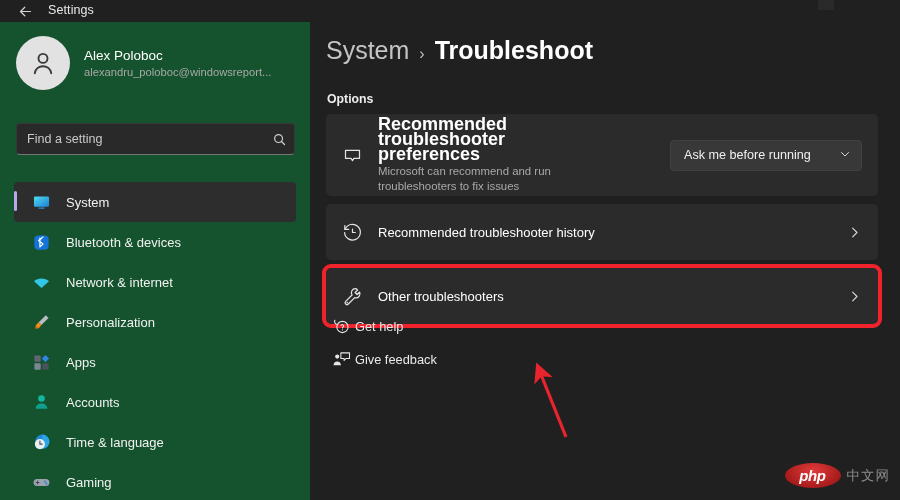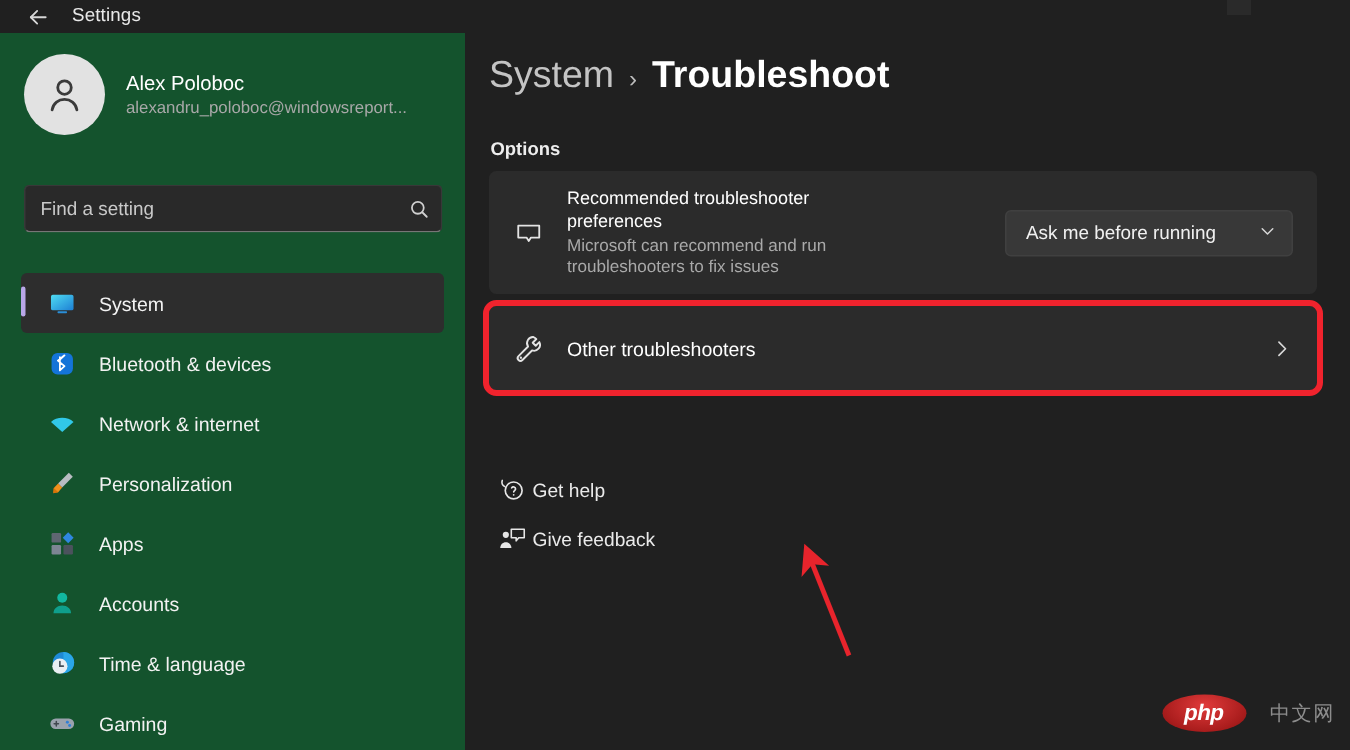--- a/index.html
+++ b/index.html
@@ -111,21 +111,21 @@
     margin-bottom: 8px;
     position: relative;
   }
   .card.tall { height: 82px; }
   .card.row { height: 56px; }
   .card-icon {
     width: 36px; flex: none; display: flex; align-items: center; justify-content: flex-start;
     color: #e3e3e3;
   }
   .card-body { flex: 1; display: flex; flex-direction: column; gap: 2px; min-width: 0; padding-right: 10px; }
-  .card-title { font-size: 12px; font-weight: 400; color: #ffffff; line-height: 15px; max-width: 196px; }
+  .card-title { font-size: 18px; font-weight: 700; color: #ffffff; line-height: 15px; max-width: 196px; }
   .card-title.plain { font-weight: 400; font-size: 13px; max-width: none; }
   .card-desc { font-size: 11.4px; color: #a9a9a9; line-height: 14.5px; max-width: 200px; }
 
   .dropdown {
     flex: none; height: 31px; min-width: 192px;
     background: #383838; border: 1px solid #404040; border-radius: 4px;
     display: flex; align-items: center; justify-content: space-between;
     padding: 0 10px 0 13px; gap: 8px;
     font-size: 12.6px; color: #f0f0f0;
   }
@@ -144,21 +144,21 @@
     height: 33px; display: flex; align-items: center; gap: 4px;
     font-size: 12.8px; color: #eaeaea; padding-left: 6px;
   }
   .flink .fic { width: 19px; height: 19px; flex: none; display: flex; align-items: center; justify-content: center; color: #e6e6e6; }
 
   
   .arrow-layer { position: absolute; left: 0; top: 0; width: 900px; height: 500px; pointer-events: none; }
 
   .watermark {
     position: absolute; right: 10px; bottom: 12px;
-    display: flex; align-items: center; gap: 16px;
+    display: flex; align-items: center; gap: 6px;
   }
   .wm-badge {
     width: 56px; height: 25px; border-radius: 50%;
     background: radial-gradient(ellipse at 50% 30%, #e03a3a 0%, #a81c1c 70%, #7d1414 100%);
     display: flex; align-items: center; justify-content: center;
     font-size: 15px; font-weight: 700; font-style: italic; color: #ffffff;
     letter-spacing: -0.4px;
   }
   .wm-cn { font-size: 13.5px; color: #8c8c8c; letter-spacing: 1px; font-family: Liberation Mono, monospace; }
 </style>
@@ -325,20 +325,37 @@
         <div class="dropdown">
           <span>Ask me before running</span>
           <span>
             <svg width="12" height="12" viewBox="0 0 24 24" fill="none" stroke="#d6d6d6" stroke-width="2" stroke-linecap="round" stroke-linejoin="round">
               <path d="M5 9l7 7 7-7"></path>
             </svg>
           </span>
         </div>
       </div>
 
+      <div class="card row">
+        <div class="card-icon">
+          <svg width="21" height="21" viewBox="0 0 24 24" fill="none" stroke="currentColor" stroke-width="1.4" stroke-linecap="round" stroke-linejoin="round">
+            <path d="M3.6 8.4A9 9 0 1 1 3 12"></path>
+            <path d="M3.2 4.1v4.4h4.4"></path>
+            <path d="M12 8.2V12h3.2"></path>
+          </svg>
+        </div>
+        <div class="card-body">
+          <div class="card-title plain">Recommended troubleshooter history</div>
+        </div>
+        <div class="chev-right">
+          <svg width="15" height="15" viewBox="0 0 24 24" fill="none" stroke="currentColor" stroke-width="1.8" stroke-linecap="round" stroke-linejoin="round">
+            <path d="M9 5l7 7-7 7"></path>
+          </svg>
+        </div>
+      </div>
 
       <div class="card row highlighted">
         <div class="card-icon">
           <svg width="21" height="21" viewBox="0 0 24 24" fill="none" stroke="currentColor" stroke-width="1.45" stroke-linecap="round" stroke-linejoin="round">
             <path d="M15.6 3.1a4.6 4.6 0 0 0-4.1 7.2L4.2 17.6a2.1 2.1 0 0 0 3 3l7.3-7.3a4.6 4.6 0 0 0 5.6-6.4l-2.8 2.8-2.3-2.3 2.8-2.8a4.6 4.6 0 0 0-2.2-1.5z"></path>
             <circle cx="6" cy="18.8" r=".9" fill="currentColor" stroke="none"></circle>
           </svg>
         </div>
         <div class="card-body">
           <div class="card-title plain">Other troubleshooters</div>

